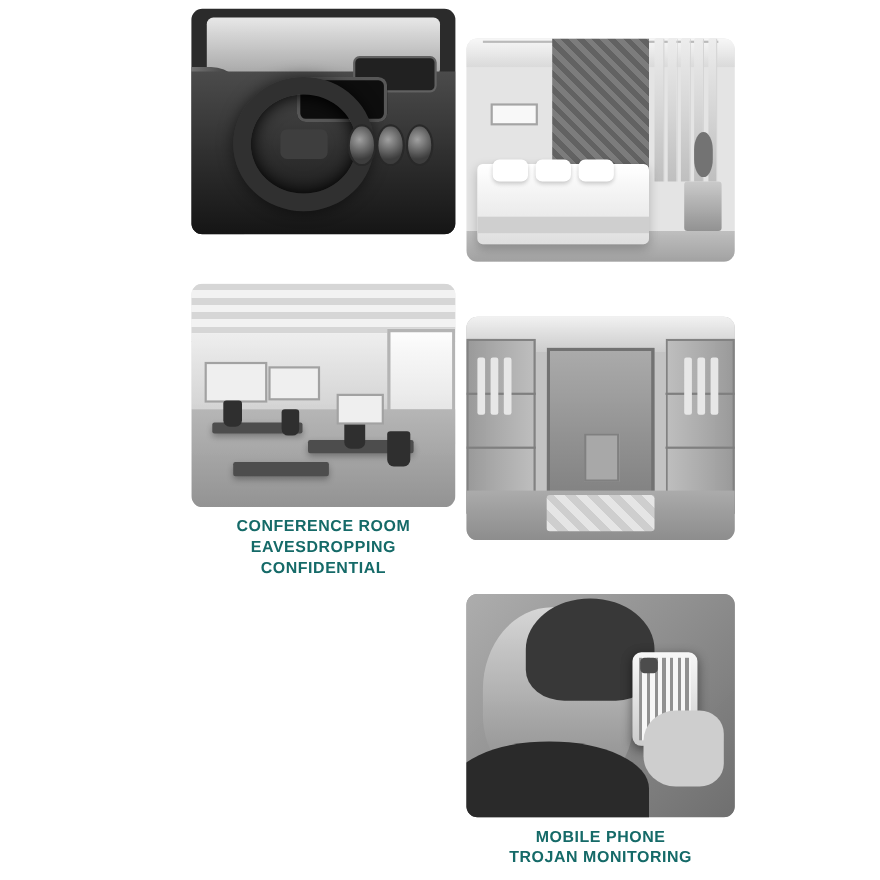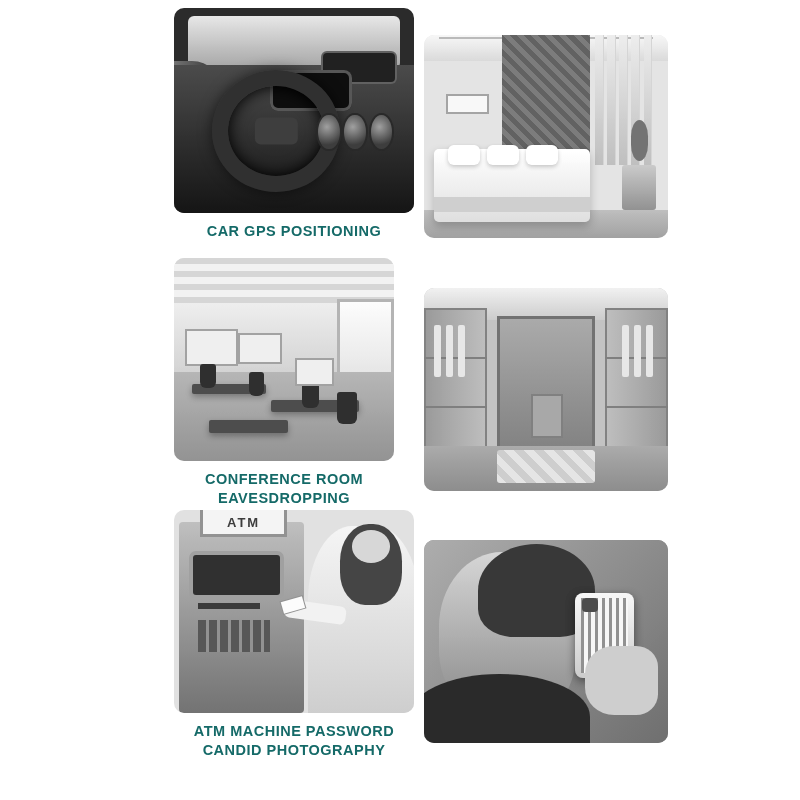--- a/index.html
+++ b/index.html
@@ -169,21 +169,20 @@
       <div class="windshield"></div>
       <div class="door"></div>
       <div class="dash"></div>
       <div class="screen"></div>
       <div class="cluster"></div>
       <div class="wheel"></div>
       <div class="vent" style="left:60%;"></div>
       <div class="vent" style="left:71%;"></div>
       <div class="vent" style="left:82%;"></div>
     </div>
-    <div class="caption">CAR GPS POSITIONING</div>
   </div>
 
   <div class="cell" style="left:424px; top:35px; width:244px;">
     <div class="photo hotel" style="height:203px;">
       <div class="ceil">
           <div class="ceilline"></div>
         </div>
       <div class="wallpanel"></div>
       <div class="slat" style="left:70%;"></div>
       <div class="slat" style="left:75%;"></div>
@@ -195,21 +194,21 @@
       <div class="floor"></div>
       <div class="bed"></div>
       <div class="pillow" style="left:10%;"></div>
       <div class="pillow" style="left:26%;"></div>
       <div class="pillow" style="left:42%;"></div>
       <div class="runner"></div>
       <div class="nightstand"></div>
     </div>
   </div>
 
-  <div class="cell" style="left:174px; top:258px; width:220px;">
+  <div class="cell" style="left:174px; top:258px; width:240px;">
     <div class="photo office" style="height:203px;">
       <div class="ceiling"></div>
       <div class="wall"></div>
       <div class="win"></div>
       <div class="floor2"></div>
       <div class="part" style="left:6%; top:36%; width:22%; height:16%;"></div>
       <div class="part" style="left:30%; top:38%; width:18%; height:13%;"></div>
       <div class="desk" style="left:8%; top:62%; width:34%; height:5%;"></div>
       <div class="desk" style="left:44%; top:70%; width:40%; height:6%;"></div>
       <div class="desk" style="left:16%; top:80%; width:36%; height:6%;"></div>
@@ -238,44 +237,30 @@
       <div class="cloth" style="left:14%;"></div>
       <div class="cloth" style="right:6%;"></div>
       <div class="cloth" style="right:11%;"></div>
       <div class="cloth" style="right:16%;"></div>
       <div class="drawer" style="left:44%; top:52%; width:13%; height:22%;"></div>
       <div class="floor3"></div>
       <div class="rug"></div>
     </div>
   </div>
 
-  <div class="cell" style="left:174px; top:510px; width:240px;">
-    <div class="photo atm" style="height:203px;">
-      <div class="machine"></div>
-      <div class="sign">ATM</div>
-      <div class="scr"></div>
-      <div class="slot"></div>
-      <div class="keys"></div>
-      <div class="person"></div>
-      <div class="hair"></div>
-      <div class="head"></div>
-      <div class="arm"></div>
-      <div class="card"></div>
-    </div>
-    <div class="caption">ATM MACHINE PASSWORD</div>
-    <div class="caption" style="margin-top:0;">CANDID PHOTOGRAPHY</div>
-  </div>
 
   <div class="cell" style="left:424px; top:540px; width:244px;">
     <div class="photo phone" style="height:203px;">
       <div class="bg2"></div>
       <div class="headp"></div>
       <div class="hair2"></div>
       <div class="shoulder"></div>
       <div class="device">
         <div class="stripes"></div>
         <div class="cam"></div>
       </div>
       <div class="hand"></div>
     </div>
+    <div class="caption">MOBILE PHONE</div>
+    <div class="caption" style="margin-top:0;">TROJAN MONITORING</div>
   </div>
 
 </div>
 
 </body></html>

